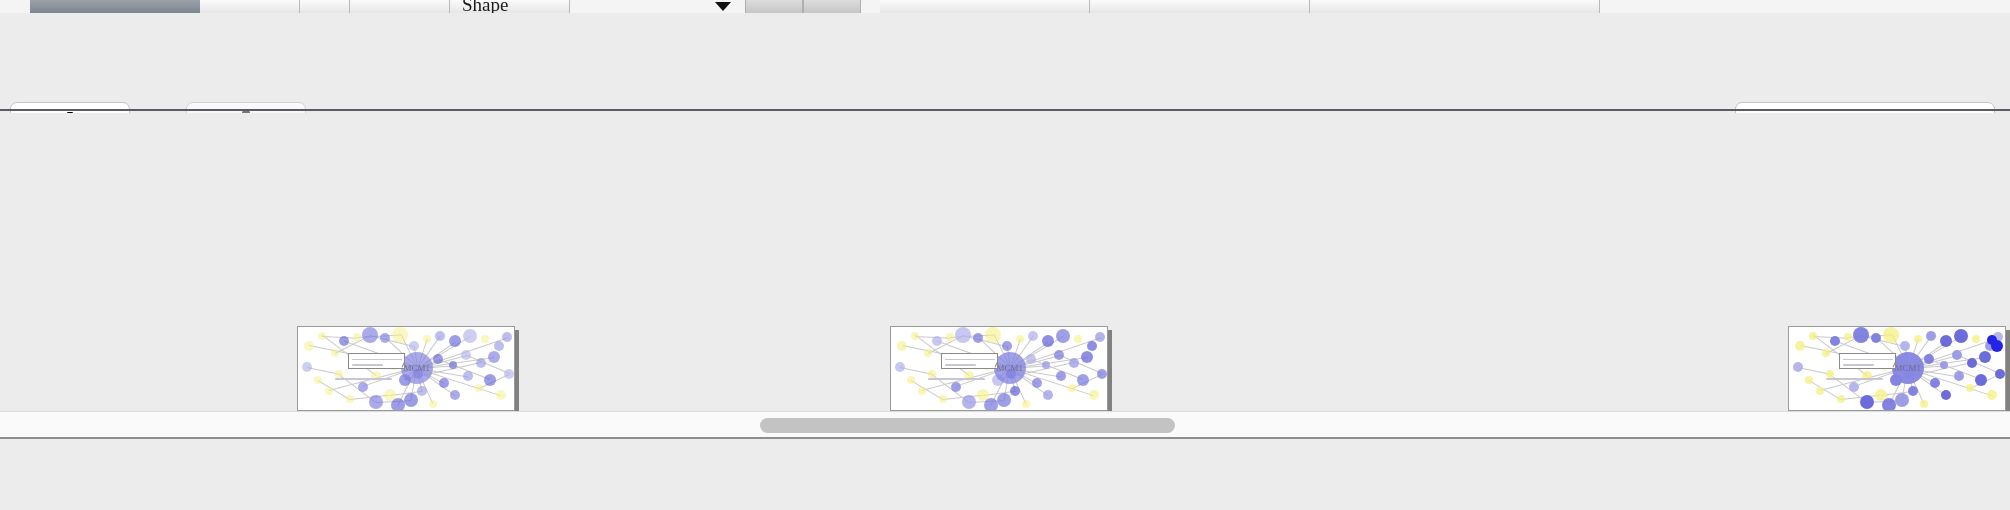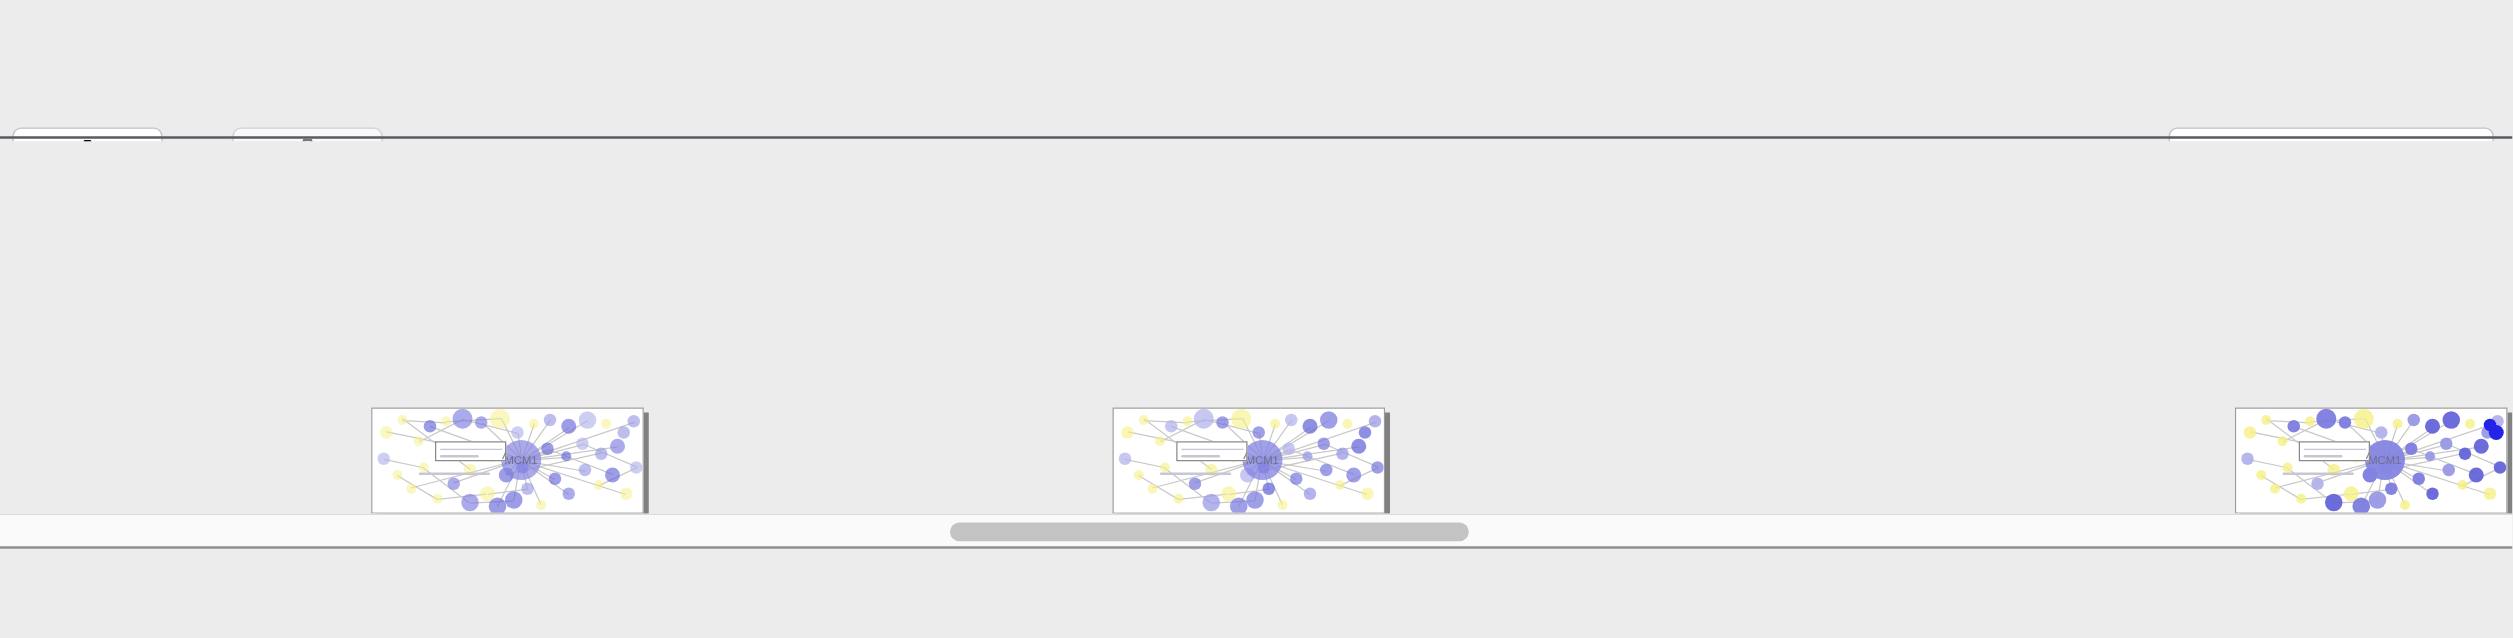--- a/index.html
+++ b/index.html
@@ -123,21 +123,21 @@
     border:1px solid #9a9a9a;
     box-shadow:4px 4px 0 rgba(110,110,110,0.85);
     overflow:hidden;
   }
   .frame .net { position:absolute; inset:0; background:#fff; }
   .nd { position:absolute; border-radius:50%; }
   .edge { position:absolute; background:#c9c9c9; height:1px; transform-origin:0 0; }
   .hub {
     position:absolute; border-radius:50%;
     display:flex; align-items:center; justify-content:center;
-    font-size:9px; color:#6d6d8d; font-family:Liberation Sans, sans-serif;
+    font-size:9px; color:#6d6d8d; font-family:Liberation Serif, serif;
   }
   .tipbox {
     position:absolute; border:1px solid #8a8a8a; background:#fff;
   }
   .txtblur { position:absolute; background:#c6c6d4; height:1.5px; border-radius:1px; }
 
   
   .scrollarea {
     position:absolute; left:0; top:411px; width:2010px; height:28px;
     background:#fafafa; border-top:1px solid #dcdcdc;
@@ -154,20 +154,34 @@
   .playbar {
     position:absolute; left:0; top:441px; width:2010px; height:69px;
     background:#ececec;
   }
 </style>
 </head>
 <body>
 
 <div id="app">
 
+  <div class="bg-strip">
+    <div class="bgdark" style="left:30px; width:170px;"></div>
+    <div class="bgseg" style="left:200px; width:100px;"></div>
+    <div class="bgseg" style="left:300px; width:50px;"></div>
+    <div class="bgseg" style="left:350px; width:100px;"></div>
+    <div class="bgseg" style="left:450px; width:120px;"></div>
+    <div class="bgtab" style="left:745px;"></div>
+    <div class="bgtab" style="left:803px;"></div>
+    <div class="bgseg" style="left:880px; width:210px;"></div>
+    <div class="bgseg" style="left:1090px; width:220px;"></div>
+    <div class="bgseg" style="left:1310px; width:290px;"></div>
+    <div class="bgarrow" style="left:715px;"></div>
+    <div class="bgtext" style="left:462px;">Shape</div>
+  </div>
 
 
   <div class="toolbar">
     <div class="tbtn" id="btn-add">
       <div class="plus-icon"></div>
     </div>
     <div class="tbtn flat" id="btn-delete">
       <div class="trash-icon">
         <div class="hdl"></div>
           <div class="lid"></div>

